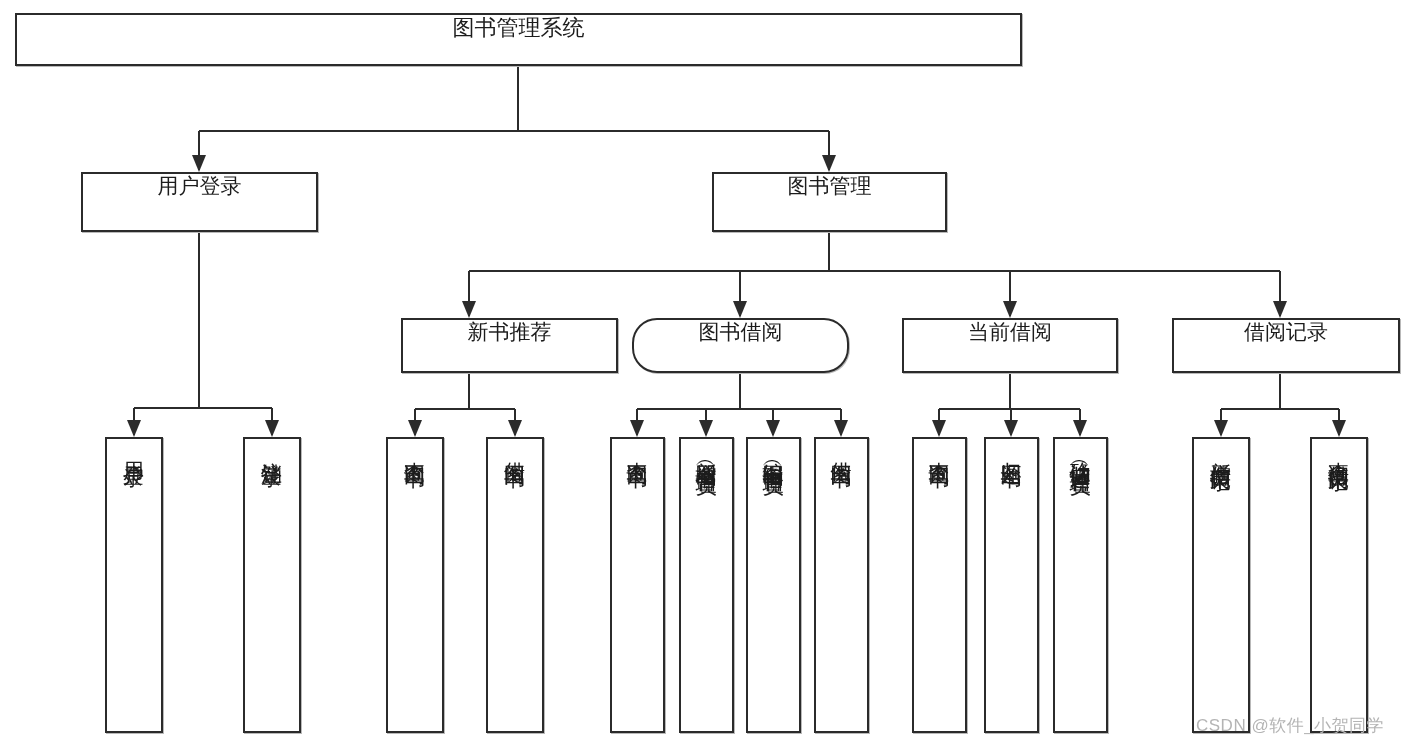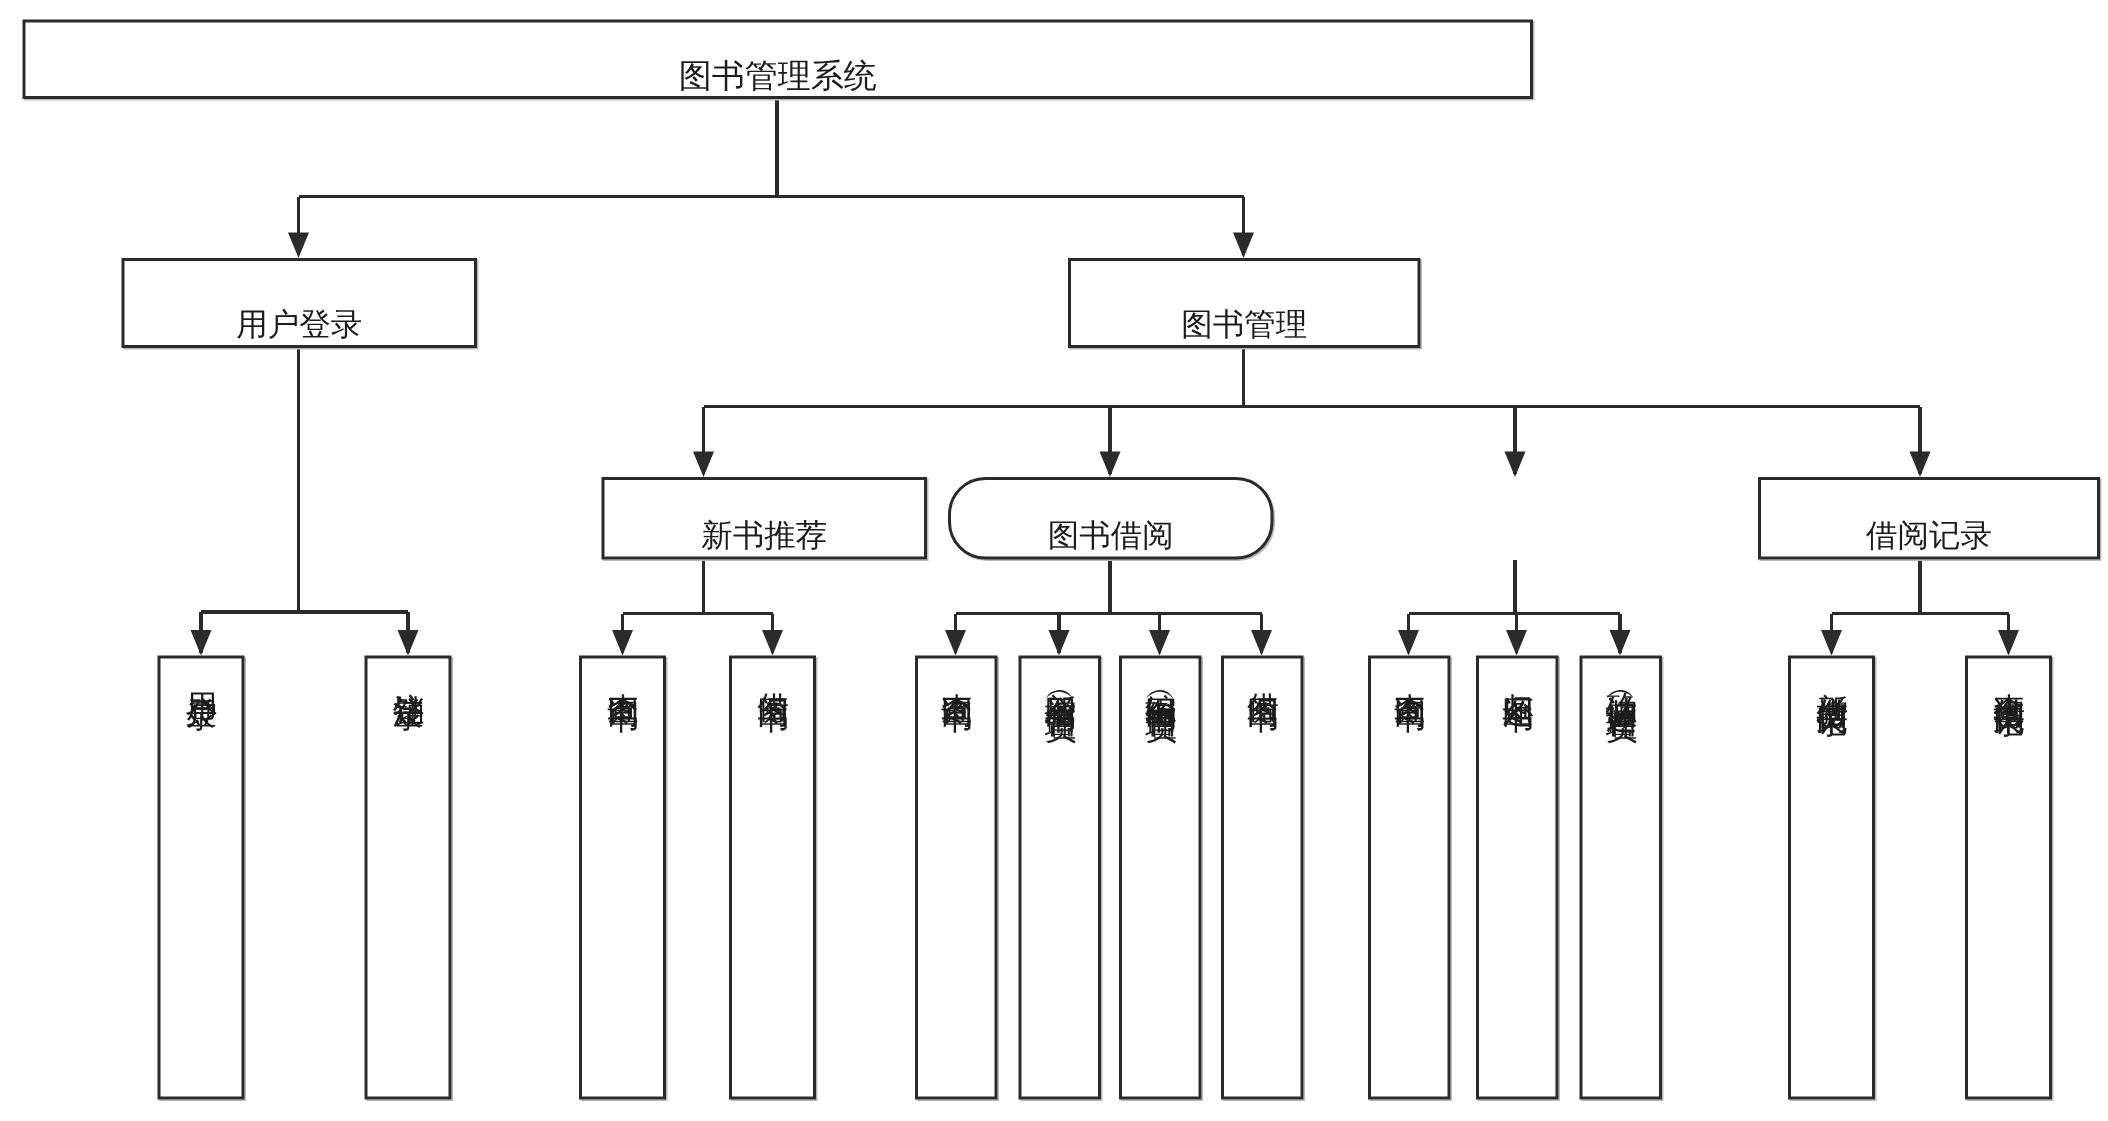--- a/index.html
+++ b/index.html
@@ -24,21 +24,21 @@
     width: 1405px;
     height: 747px;
     pointer-events: none;
   }
   .node {
     position: absolute;
     box-sizing: border-box;
     border: 2px solid #2b2b2b;
     background: #ffffff;
     display: flex;
-    align-items: flex-end;
+    align-items: flex-start;
     justify-content: center;
     color: #1c1c1c;
     box-shadow: 1px 1px 0 #b9b9b9;
   }
   .node-label {
     display: block;
     text-align: center;
     line-height: 1.18;
     white-space: pre;
   }
@@ -140,20 +140,23 @@
   <div class="node horizontal" style="left:712px; top:172px; width:235px; height:60px;">
     <span class="node-label">图书管理</span>
   </div>
 
   <div class="node horizontal" style="left:361px; top:318px; width:217px; height:55px;margin-left:40px;">
     <span class="node-label">新书推荐</span>
   </div>
   <div class="node horizontal" style="left:632px; top:318px; width:217px; height:55px;border-radius:25px;">
     <span class="node-label">图书借阅</span>
   </div>
+  <div class="node horizontal" style="left:902px; top:318px; width:216px; height:55px;">
+    <span class="node-label">当前借阅</span>
+  </div>
   <div class="node horizontal" style="left:1172px; top:318px; width:228px; height:55px;">
     <span class="node-label">借阅记录</span>
   </div>
 
   <div class="node vertical" style="left:105px; top:437px; width:58px; height:296px;">
     <span class="node-label">用户登录</span>
   </div>
   <div class="node vertical" style="left:243px; top:437px; width:58px; height:296px;">
     <span class="node-label">注销登录</span>
   </div>
@@ -188,14 +191,15 @@
     <span class="node-label">确认归还（管理员）</span>
   </div>
 
   <div class="node vertical" style="left:1192px; top:437px; width:58px; height:296px;">
     <span class="node-label">新增借阅记录</span>
   </div>
   <div class="node vertical" style="left:1310px; top:437px; width:58px; height:296px;">
     <span class="node-label">查询借阅记录</span>
   </div>
 
+  <div class="watermark" style="left:1196px; top:714px;">CSDN @软件_小贺同学</div>
 
 </div>
 
 </body></html>

